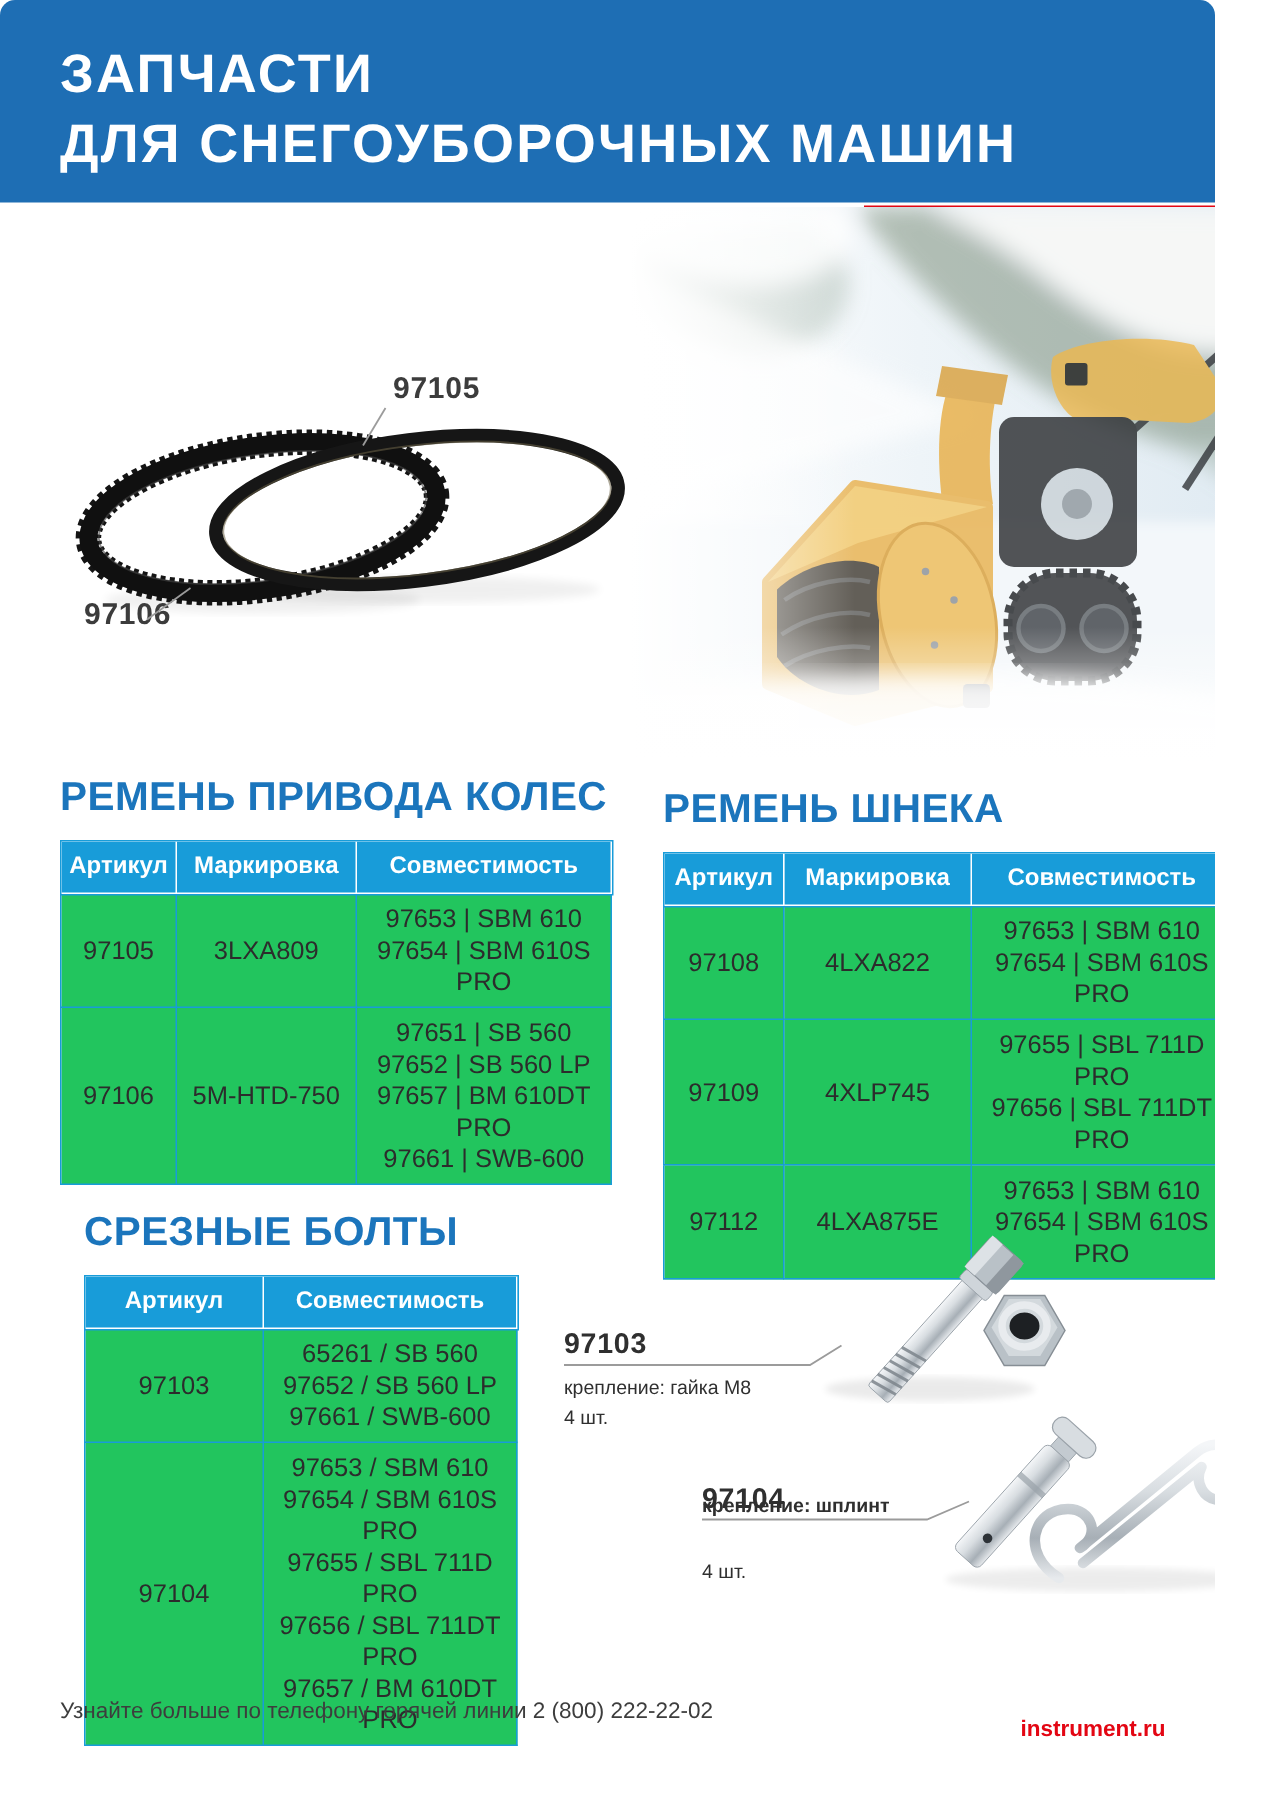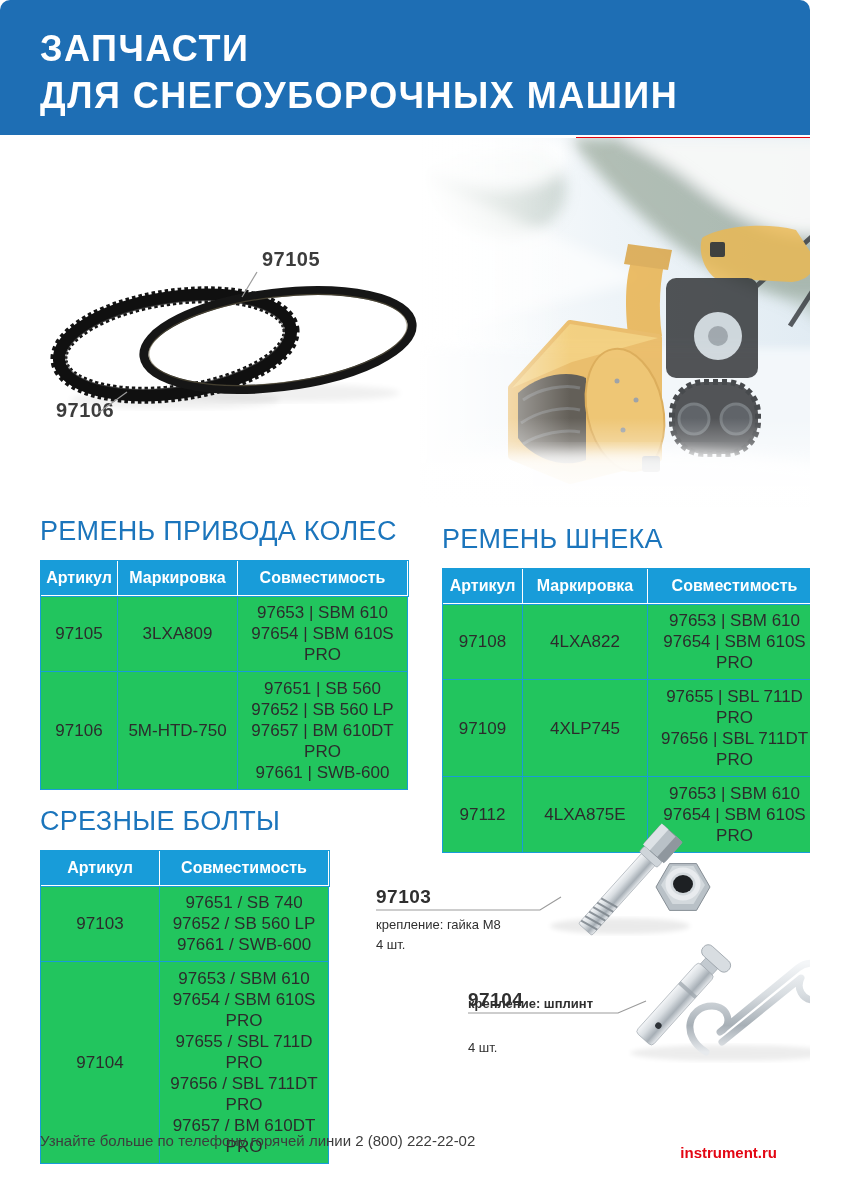--- a/index.html
+++ b/index.html
@@ -23,31 +23,31 @@
 
   
   .photo-svg{position:absolute;left:420px;top:138px;}
   .belts-svg{position:absolute;left:30px;top:235px;}
   .belt-label{position:absolute;font-size:20px;font-weight:bold;color:#3c3c3c;letter-spacing:.5px;}
   .lbl-97105{left:262px;top:248px;}
   .lbl-97106{left:56px;top:399px;}
 
   
   .tbl-section{position:absolute;}
-  .tbl-section h2{margin:0 0 13px 0;color:var(--heading-blue);font-size:27px;letter-spacing:.3px;font-weight:normal;}
+  .tbl-section h2{margin:0 0 13px 0;color:var(--heading-blue);font-size:27px;letter-spacing:.3px;font-weight:bold;}
   table{border-collapse:collapse;width:100%;table-layout:fixed;}
   th{background:var(--thead-blue);color:#fff;font-size:16px;font-weight:bold;height:30px;
      border:1px solid #fff;padding:2px 3px;}
   thead tr{outline:1px solid var(--thead-blue);}
   td{border:1px solid var(--thead-blue);color:var(--cell-text);font-size:17px;text-align:center;
      padding:6px 4px;line-height:21px;background:#22c55e;}
   td.compat div{line-height:21px;}
   .tbl1{left:40px;top:516px;width:368px;}
   .tbl2{left:442px;top:524px;width:380px;}
-  .tbl3{left:40px;top:806px;width:289px;}
+  .tbl3{left:56px;top:806px;width:289px;}
   .tbl1 th:nth-child(1),.tbl1 td.c0{width:70px;}
   .tbl1 th:nth-child(2),.tbl1 td.c1{width:113px;}
   .tbl2 th:nth-child(1),.tbl2 td.c0{width:73px;}
   .tbl2 th:nth-child(2),.tbl2 td.c1{width:118px;}
   .tbl3 th:nth-child(1),.tbl3 td.c0{width:112px;}
 
   
   .fig-label{position:absolute;color:#2f2f2f;}
   .fig-id{font-size:19px;font-weight:bold;letter-spacing:.5px;}
   .fig-spec{font-size:13px;line-height:20px;}
@@ -255,21 +255,21 @@
         <thead>
           <tr>
             <th>Артикул</th>
             <th>Совместимость</th>
           </tr>
         </thead>
         <tbody>
           <tr>
             <td class="c0">97103</td>
             <td class="compat">
-              <div>97651 / SB 740</div>
+              <div>65261 / SB 560</div>
               <div>97652 / SB 560 LP</div>
               <div>97661 / SWB-600</div>
             </td>
           </tr>
           <tr>
             <td class="c0">97104</td>
             <td class="compat">
               <div>97653 / SBM 610</div>
               <div>97654 / SBM 610S PRO</div>
               <div>97655 / SBL 711D PRO</div>

